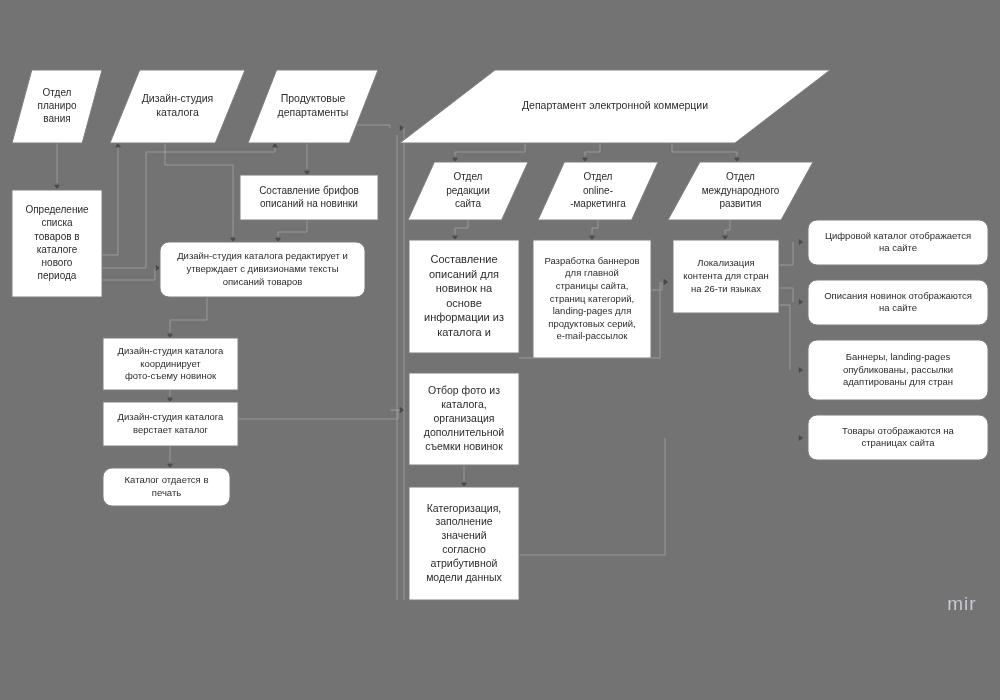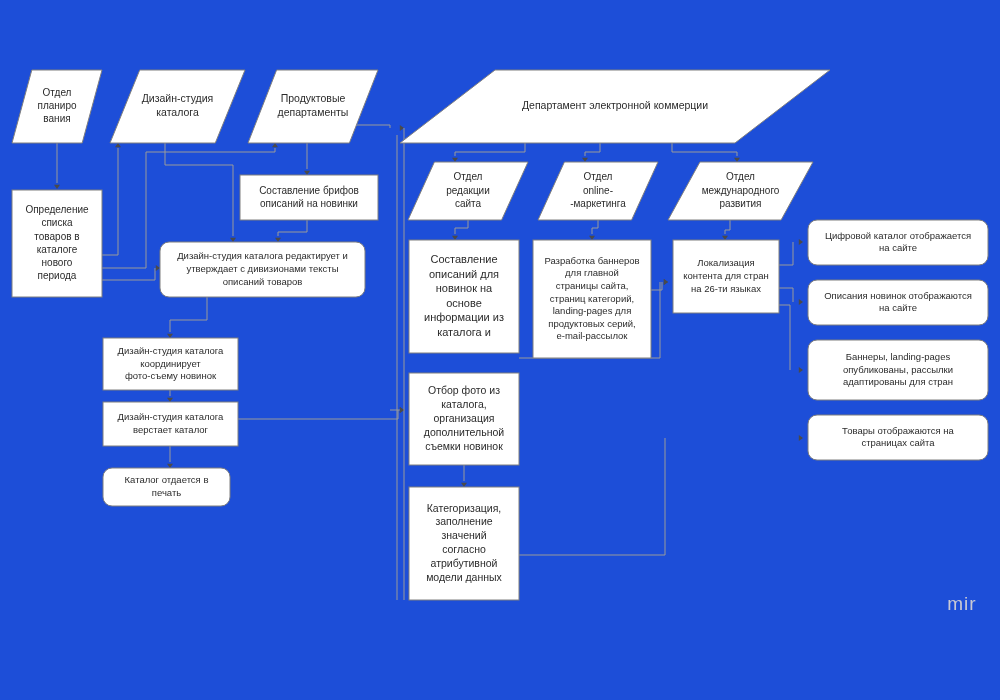--- a/index.html
+++ b/index.html
@@ -4,21 +4,21 @@
 <style>
   html, body {
     margin: 0;
     padding: 0;
     background: #ffffff;
   }
   #canvas {
     position: relative;
     width: 1000px;
     height: 700px;
-    background: #1d4ed8;
+    background: #737373;
     font-family: "Liberation Sans", sans-serif;
   }
   svg.diagram {
     position: absolute;
     left: 0;
     top: 0;
     width: 1000px;
     height: 700px;
   }
   .conn { stroke: #9a9a9a; stroke-width: 1; fill: none; }

